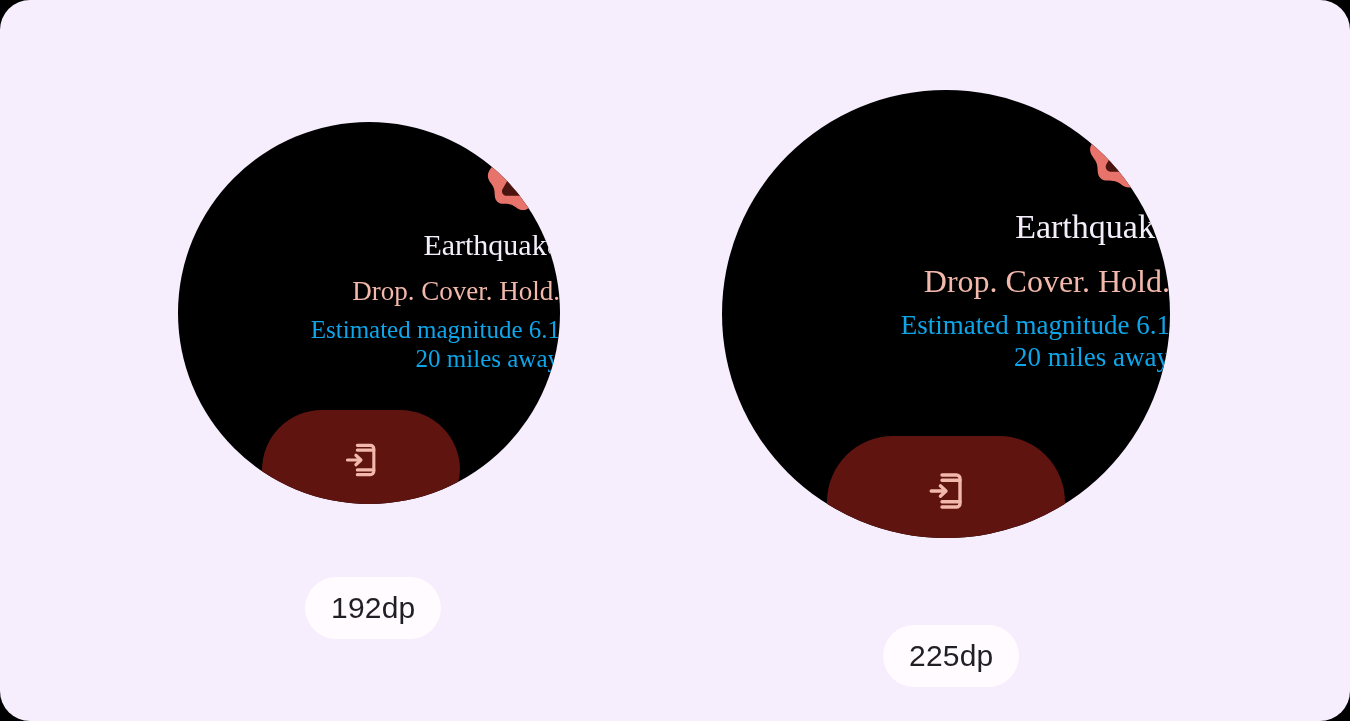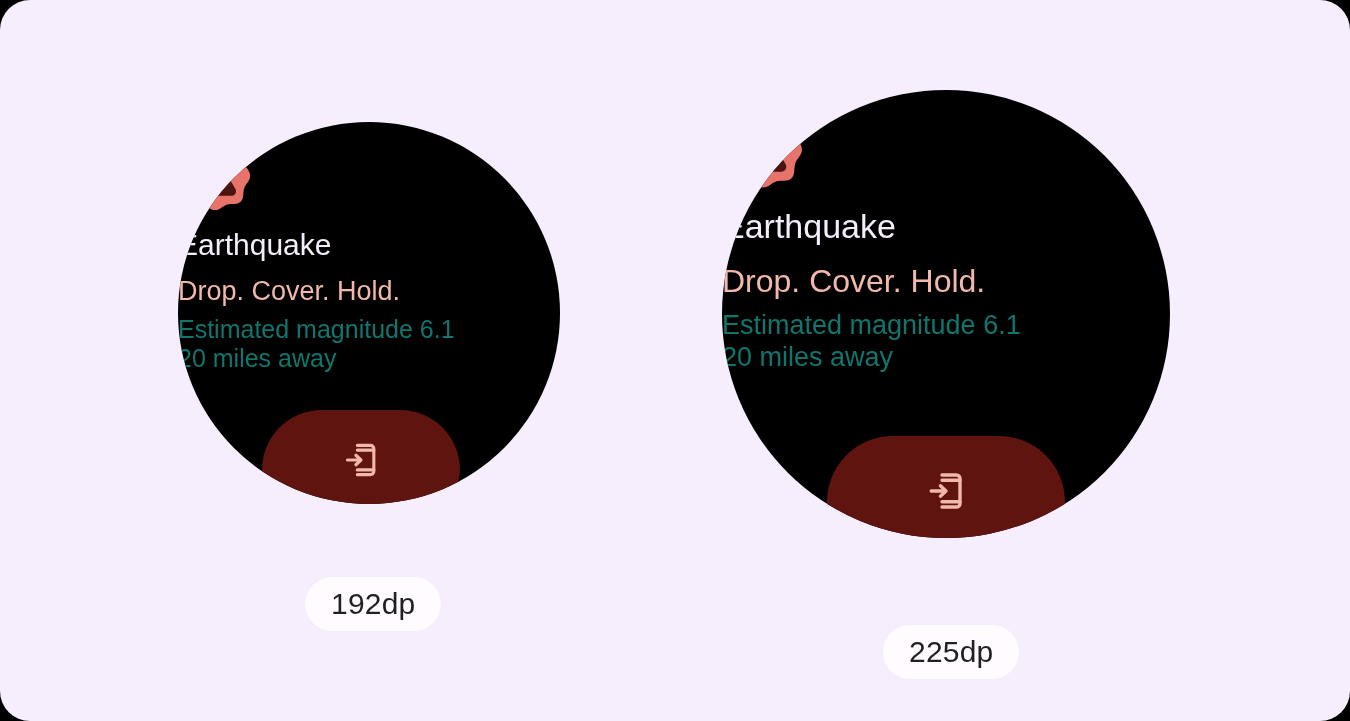--- a/index.html
+++ b/index.html
@@ -28,21 +28,22 @@
     position: absolute;
     background: #000000;
     border-radius: 50%;
     overflow: hidden;
   }
   .watch-inner {
     position: absolute;
     left: 0; right: 0; top: 0; bottom: 0;
     display: flex;
     flex-direction: column;
-    align-items: flex-start;
+    align-items: flex-end;
+    font-family: Liberation Serif, serif;
   }
 
   
   .badge {
     position: relative;
     display: block;
   }
   .badge svg { display: block; }
 
   
@@ -54,21 +55,21 @@
     white-space: nowrap;
   }
   .alert-action {
     color: #f2b8ab;
     font-weight: 500;
     line-height: 1.15;
     text-align: center;
     white-space: nowrap;
   }
   .alert-detail {
-    color: #0f766e;
+    color: #0ea5e9;
     font-weight: 400;
     line-height: 1.16;
     text-align: center;
     white-space: nowrap;
   }
 
   
   .action-button {
     position: absolute;
     background: #601410;
@@ -86,21 +87,21 @@
     position: absolute;
     background: #fffbff;
     border-radius: 999px;
     display: flex;
     align-items: center;
     justify-content: center;
     color: #211f26;
     font-size: 30px;
     font-weight: 500;
     letter-spacing: 0.2px;
-    height: 54px;
+    height: 62px;
     padding: 0 26px;
     white-space: nowrap;
   }
 </style>
 </head>
 <body>
 
 <div class="canvas">
 
   <div class="watch" style="left:178px; top:122px; width:382px; height:382px;">

